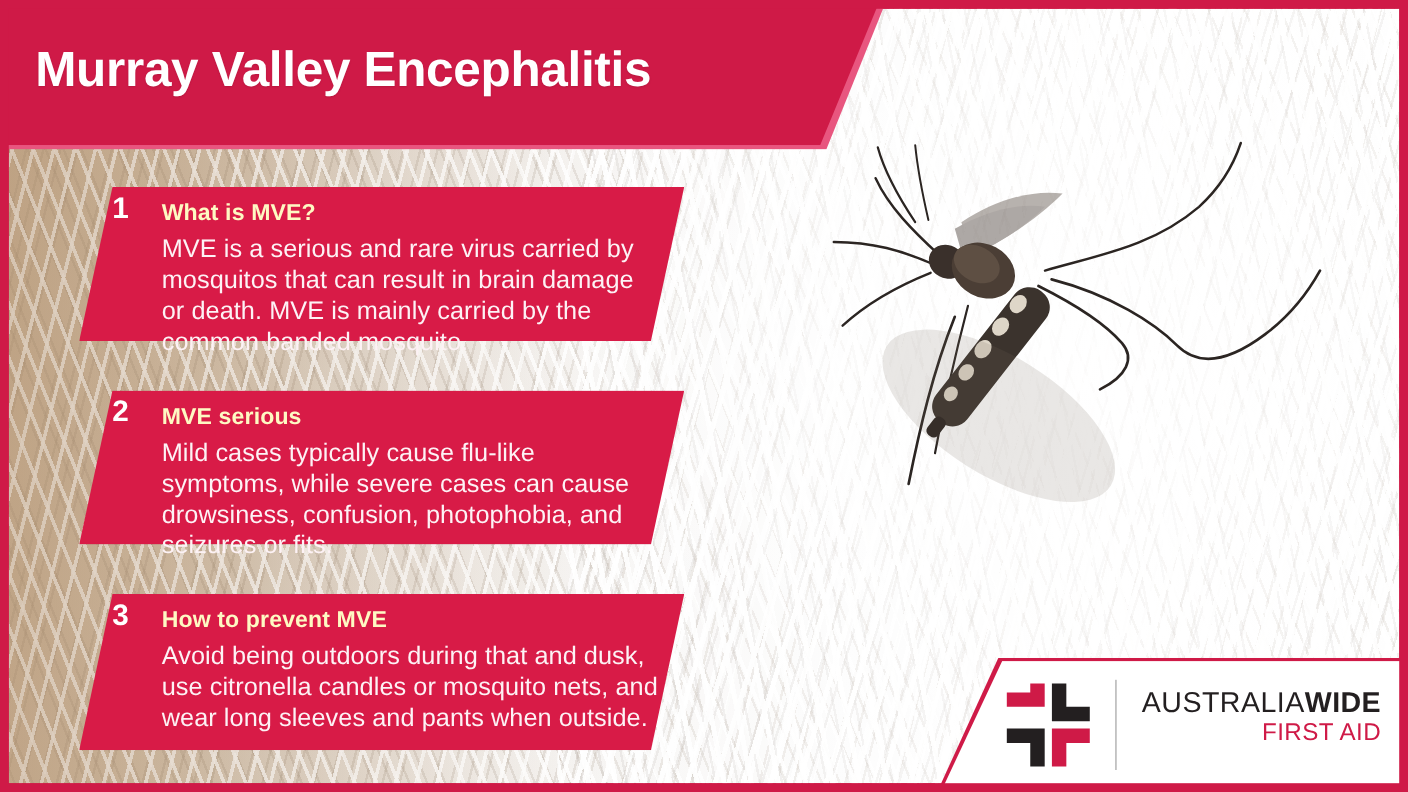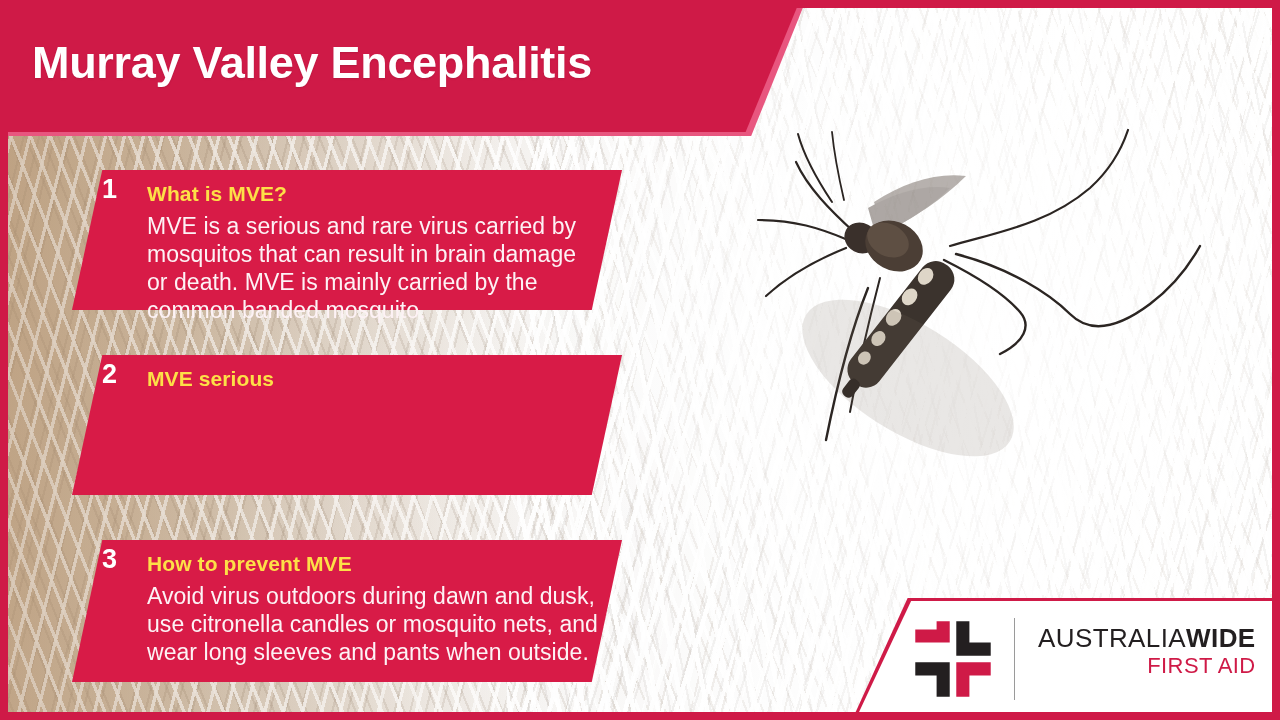--- a/index.html
+++ b/index.html
@@ -125,21 +125,21 @@
   }
   .card-body{
     position:absolute;
     left:75px;top:12px;right:20px;
   }
   .card-title{
     font-size:21px;
     font-weight:bold;
     line-height:1.1;
     margin:0 0 7px 0;
-    color:#fde047;
+    color:#fef9c3;
     letter-spacing:.1px;
   }
   .card-text{
     font-size:23px;
     line-height:1.22;
     color:#fdf2f5;
     margin:0;
     letter-spacing:.05px;
   }
 
@@ -272,29 +272,30 @@
       <div class="card-title">What is MVE?</div>
       <div class="card-text">MVE is a serious and rare virus carried by mosquitos that can result in brain damage or death. MVE is mainly carried by the common banded mosquito.</div>
     </div>
   </div>
 
   <div class="card" id="card2">
     <div class="card-bg"></div>
     <div class="card-num">2</div>
     <div class="card-body">
       <div class="card-title">MVE serious</div>
+      <div class="card-text">Mild cases typically cause flu-like symptoms, while severe cases can cause drowsiness, confusion, photophobia, and seizures or fits.</div>
     </div>
   </div>
 
   <div class="card" id="card3">
     <div class="card-bg"></div>
     <div class="card-num">3</div>
     <div class="card-body">
       <div class="card-title">How to prevent MVE</div>
-      <div class="card-text">Avoid virus outdoors during dawn and dusk, use citronella candles or mosquito nets, and wear long sleeves and pants when outside.</div>
+      <div class="card-text">Avoid being outdoors during that and dusk, use citronella candles or mosquito nets, and wear long sleeves and pants when outside.</div>
     </div>
   </div>
 
   <div class="logo-panel">
     <div class="logo-panel-border"></div>
     <div class="logo-panel-fill"></div>
 
     <svg class="logo-mark" viewBox="0 0 100 100" xmlns="http://www.w3.org/2000/svg">
 
       <path d="M30 4 H46 V30 H4 V14 H30 Z" fill="#cf1a47"></path>

